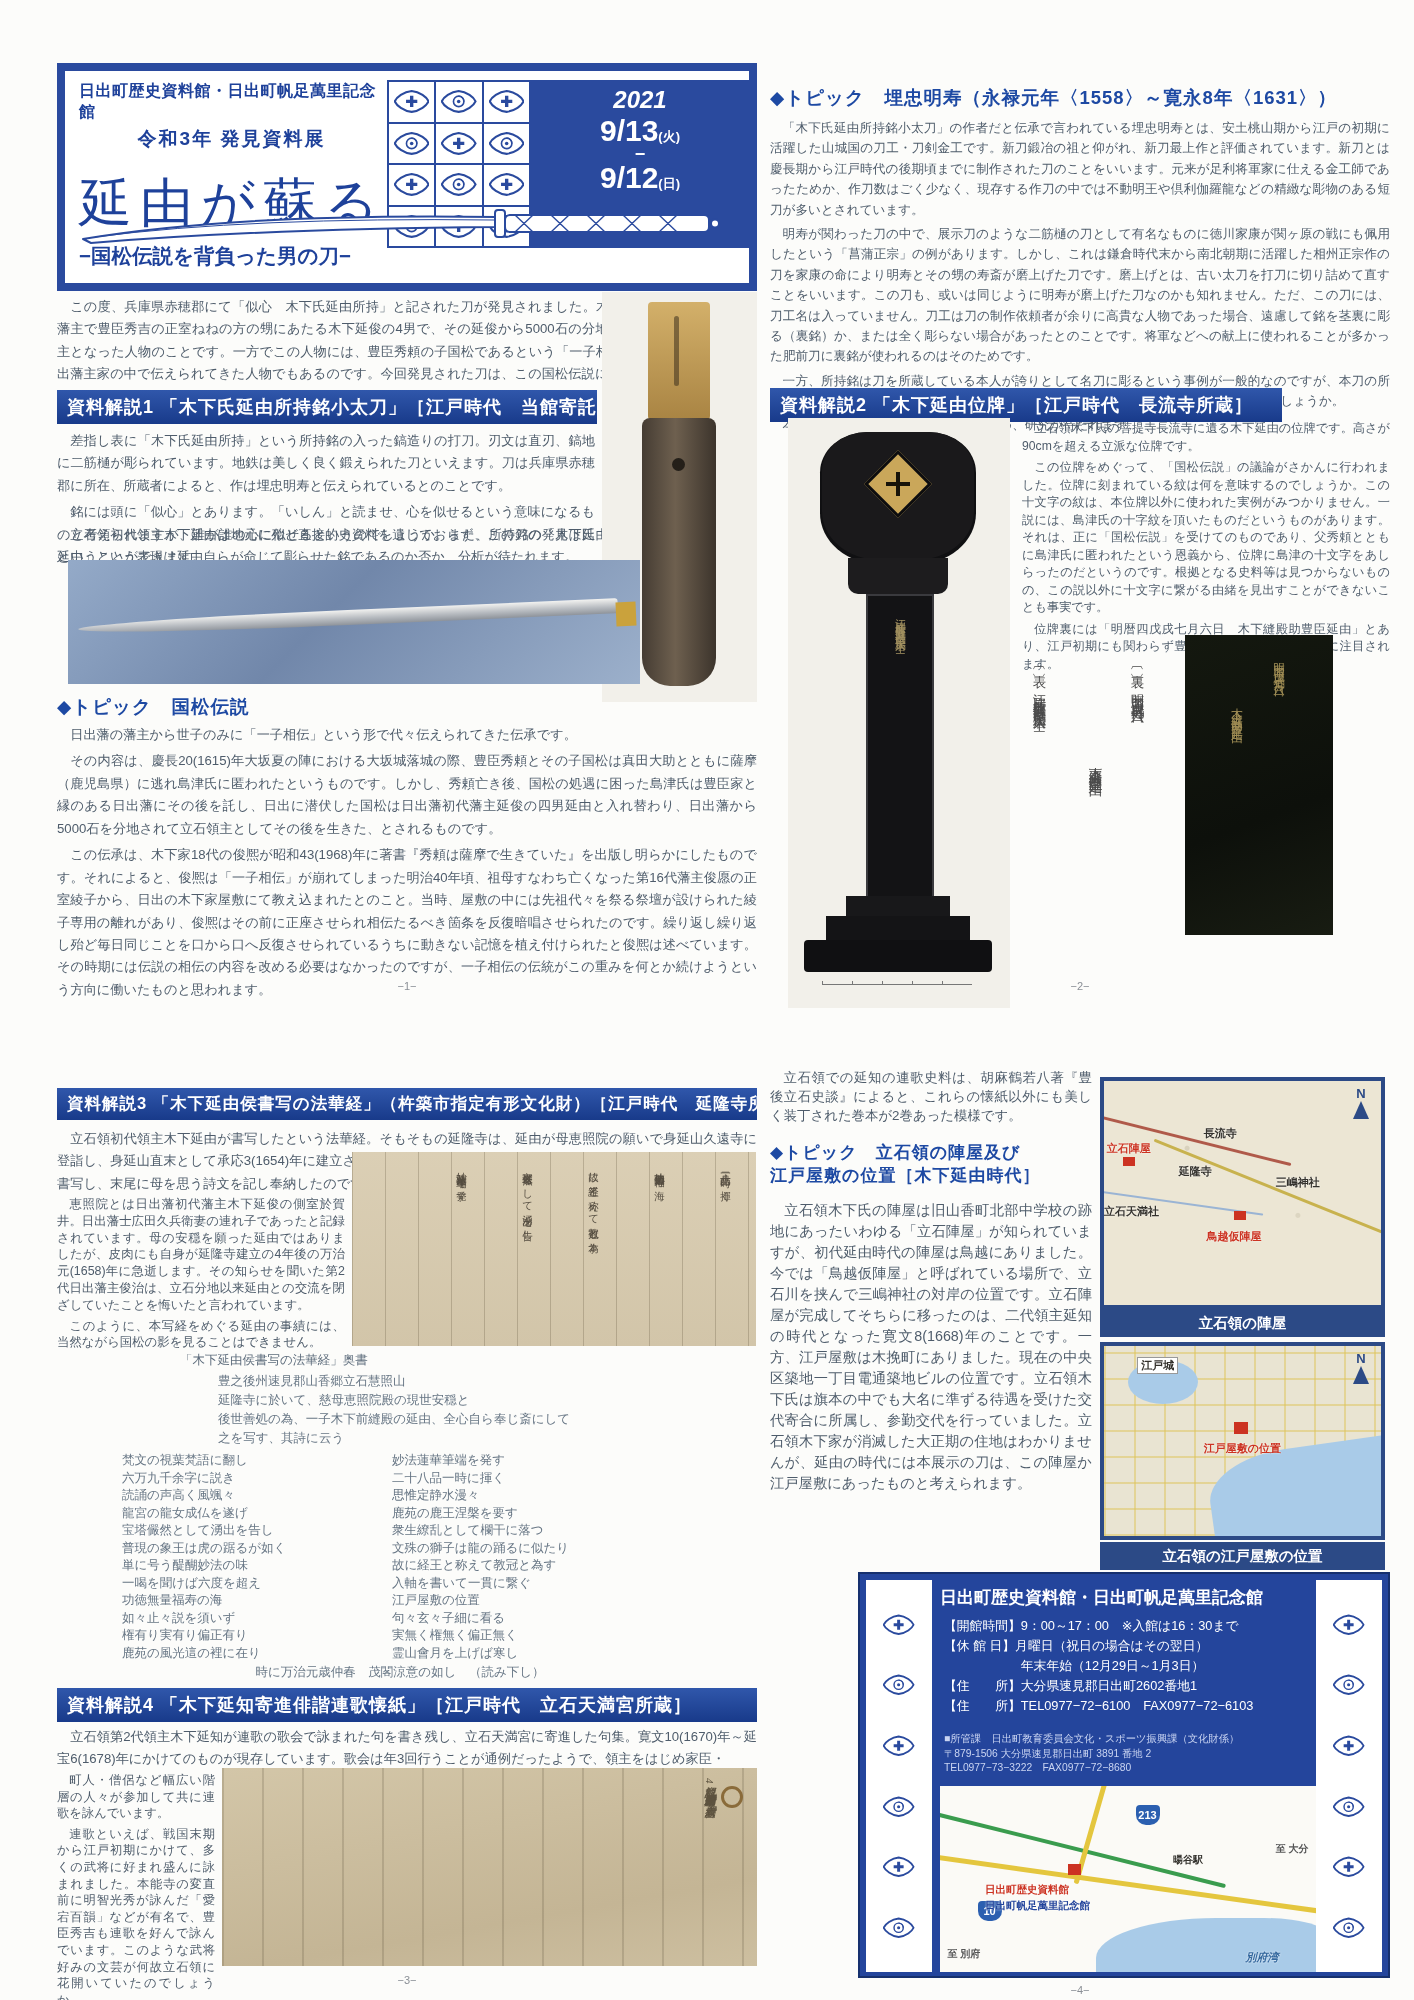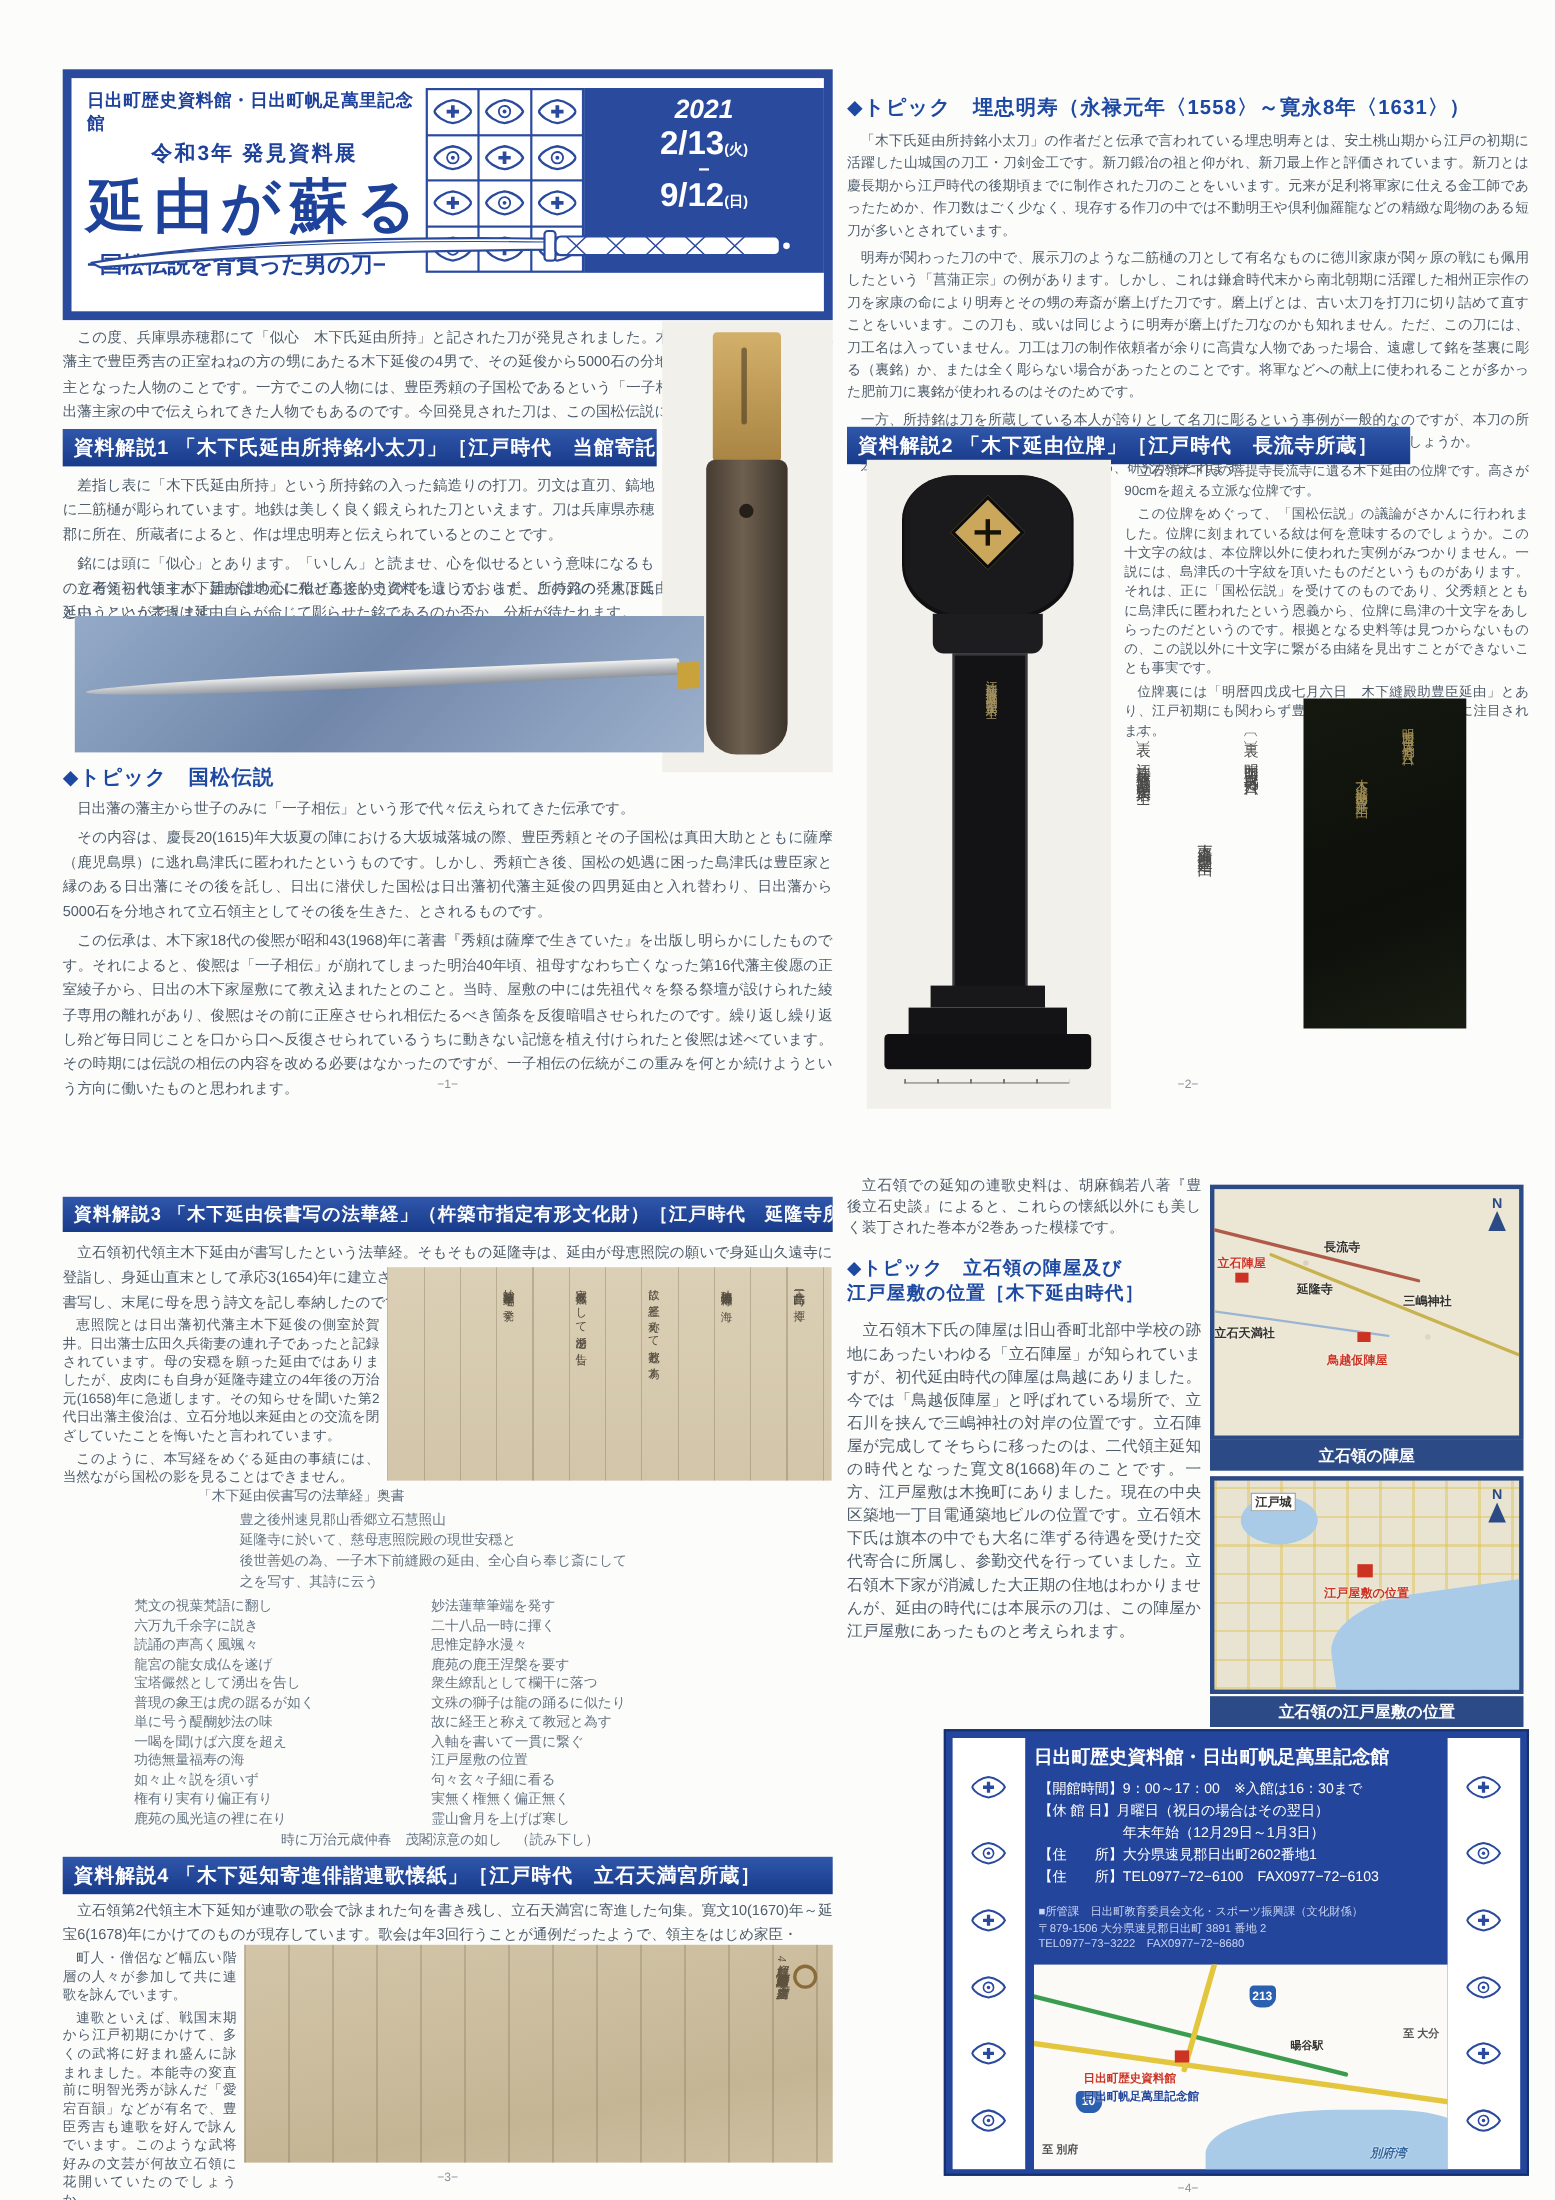--- a/index.html
+++ b/index.html
@@ -13,21 +13,21 @@
            font-size:18px;letter-spacing:1px;padding:5px 10px;white-space:nowrap;overflow:hidden;}
   .topic-h{color:#1d49a3;font-weight:bold;font-size:18.5px;letter-spacing:1px;}
   .pagenum{font-size:11px;color:#8a8f96;text-align:center;}
   .vtext{writing-mode:vertical-rl;}
 
   
   .banner{border:8px solid #2a4a9e;background:#fff;}
   .b-left{left:14px;top:10px;width:305px;color:#1e419a;}
   .b-museum{font-size:16px;font-weight:bold;letter-spacing:.5px;}
   .b-exhib{font-size:19px;font-weight:bold;text-align:center;margin-top:3px;letter-spacing:2px;}
-  .b-title{font-size:53px;font-weight:bold;letter-spacing:8px;margin-top:0;white-space:nowrap;}
+  .b-title{font-size:53px;font-weight:normal;letter-spacing:8px;margin-top:16px;white-space:nowrap;}
   .b-sub{font-size:20.5px;font-weight:bold;margin-top:2px;white-space:nowrap;}
   .banner-crests{left:322px;top:9px;width:144px;height:168px;display:grid;
                  grid-template-columns:repeat(3,1fr);grid-auto-rows:1fr;gap:2px;padding:2px;background:#2a4a9e;}
   .banner-crests .crest{background:#fff;}
   .b-date{left:466px;top:9px;width:218px;height:168px;background:#2a4a9e;color:#fff;text-align:center;}
   .b-year{font-size:24px;font-weight:bold;font-style:italic;margin-top:6px;}
   .b-d1,.b-d2{font-size:30px;font-weight:bold;line-height:1.1;}
   .b-dd{font-size:13px;font-weight:bold;}
   .b-sep{font-size:18px;font-weight:bold;line-height:.8;}
   .b-sword{left:14px;top:134px;width:660px;height:50px;z-index:3;}
@@ -213,21 +213,21 @@
           <svg viewBox="0 0 44 28">
             <path d="M22 1C32 2 41 9 43 14 41 19 32 26 22 27 12 26 3 19 1 14 3 9 12 2 22 1Z" fill="none" stroke="currentColor" stroke-width="2.6"></path>
             <circle cx="22" cy="14" r="6.5" fill="none" stroke="currentColor" stroke-width="2"></circle>
             <circle cx="22" cy="14" r="2.2" fill="currentColor"></circle>
             <path d="M22 7.5c4 0 6.5 3 6.5 6.5" fill="none" stroke="currentColor" stroke-width="1.6"></path>
           </svg>
         </span>
       </div>
     <div class="abs b-date">
       <div class="b-year">2021</div>
-      <div class="b-d1"><span>2/13</span><span class="b-dd">(火)</span></div>
+      <div class="b-d1"><span>9/13</span><span class="b-dd">(火)</span></div>
       <div class="b-sep">−</div>
       <div class="b-d2"><span>9/12</span><span class="b-dd">(日)</span></div>
     </div>
     <svg class="abs b-sword" viewBox="0 0 660 50">
       <path d="M4 34 Q160 8 418 12 L418 22 Q180 24 12 38 Z" fill="#fff" stroke="#2a4a9e" stroke-width="2" stroke-linejoin="round"></path>
       <path d="M16 32 Q170 12 416 15" fill="none" stroke="#2a4a9e" stroke-width="1"></path>
       <rect x="416" y="5" width="10" height="27" rx="3" fill="#fff" stroke="#2a4a9e" stroke-width="2"></rect>
       <rect x="426" y="10" width="204" height="17" rx="5" fill="#fff" stroke="#2a4a9e" stroke-width="2"></rect>
       <path d="M436 10 l18 17 M454 10 l-18 17 M472 10 l18 17 M490 10 l-18 17 M508 10 l18 17 M526 10 l-18 17 M544 10 l18 17 M562 10 l-18 17 M580 10 l18 17 M598 10 l-18 17" stroke="#2a4a9e" stroke-width="1.4" fill="none"></path>
       <circle cx="636" cy="18.5" r="4" fill="#fff" stroke="#2a4a9e" stroke-width="2"></circle>

